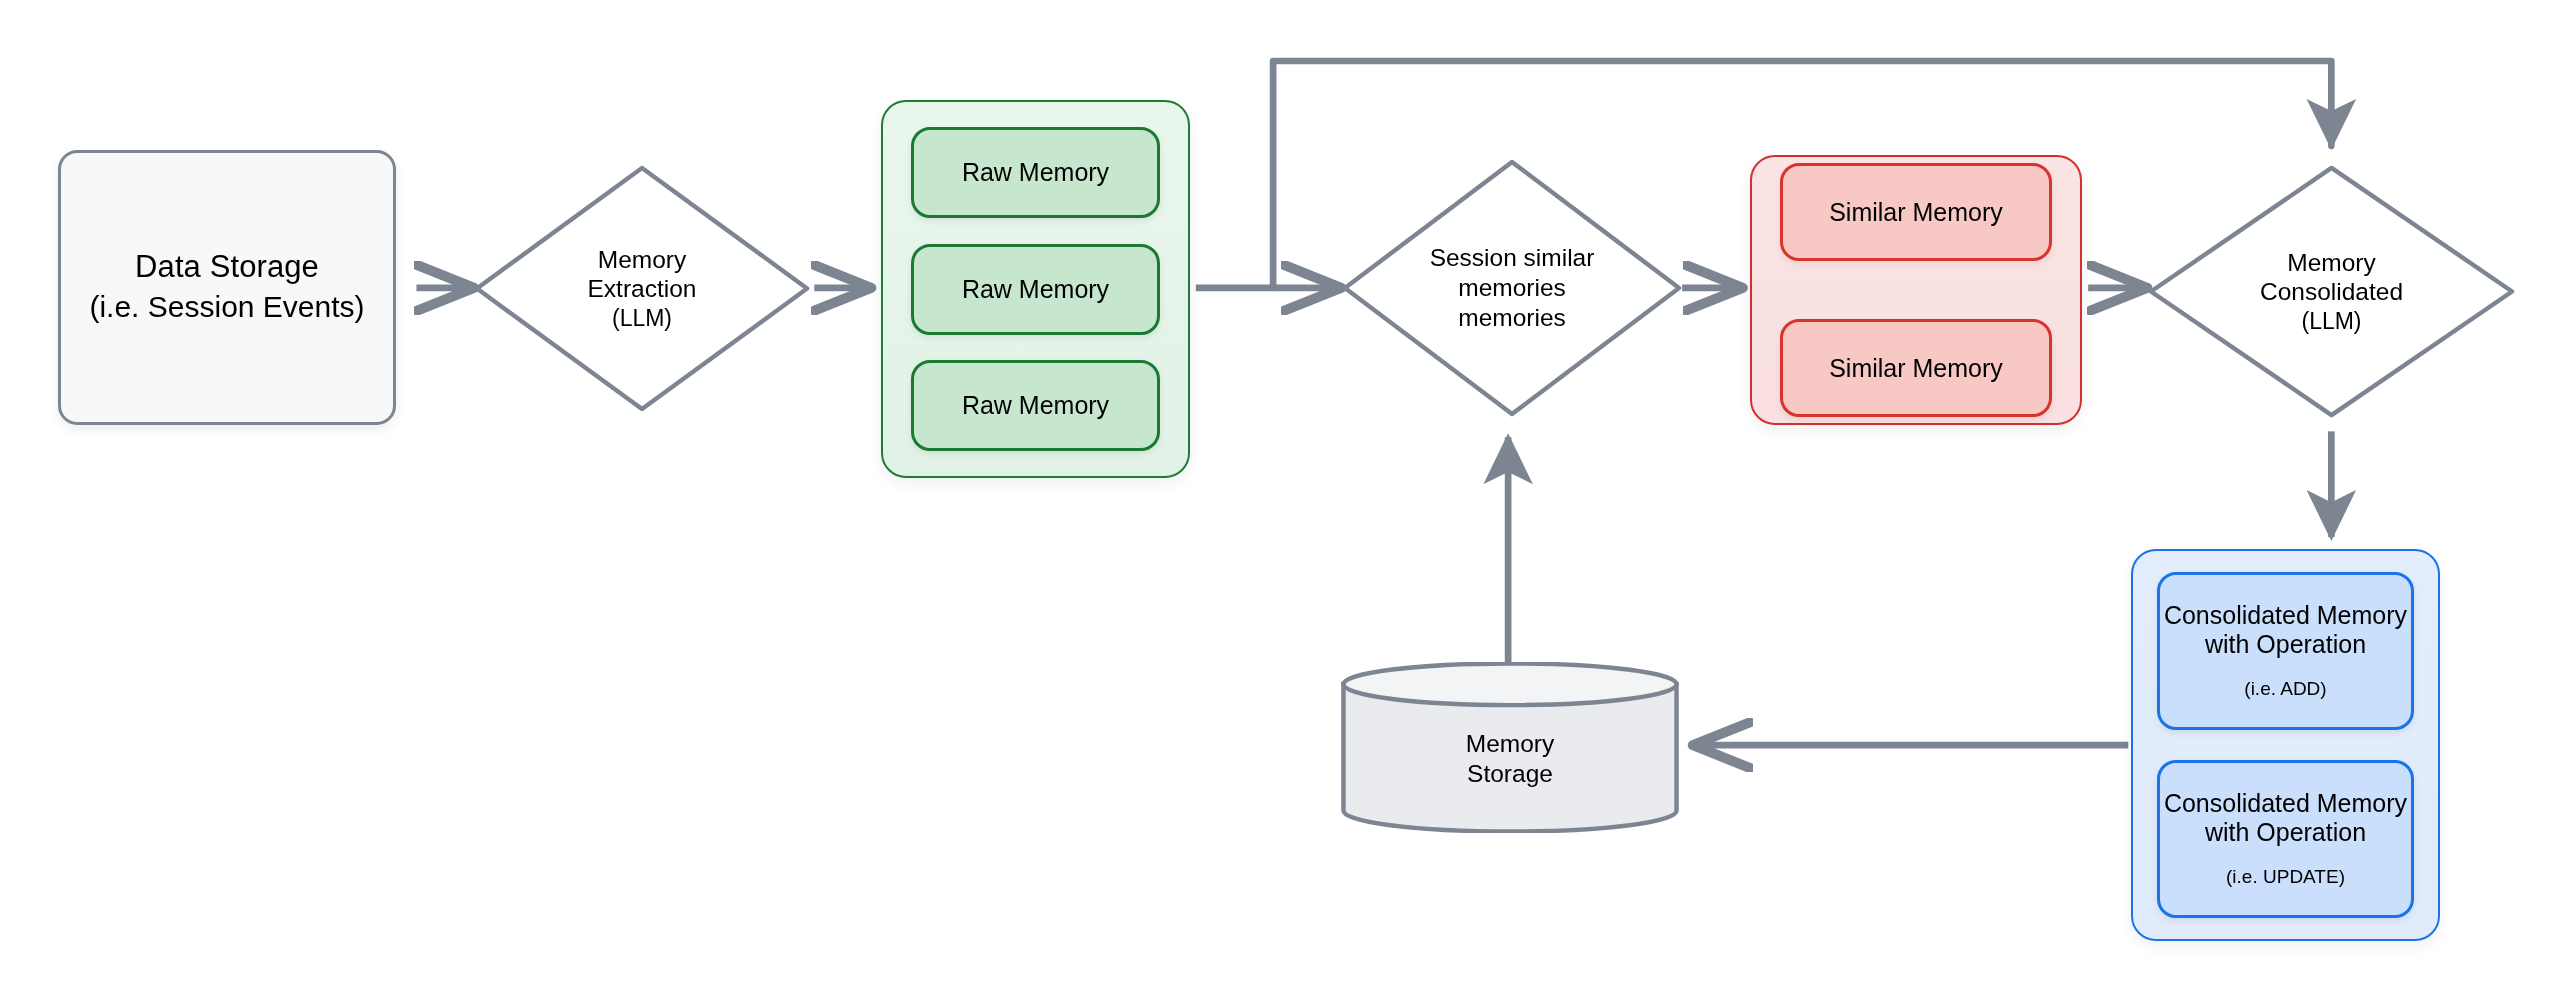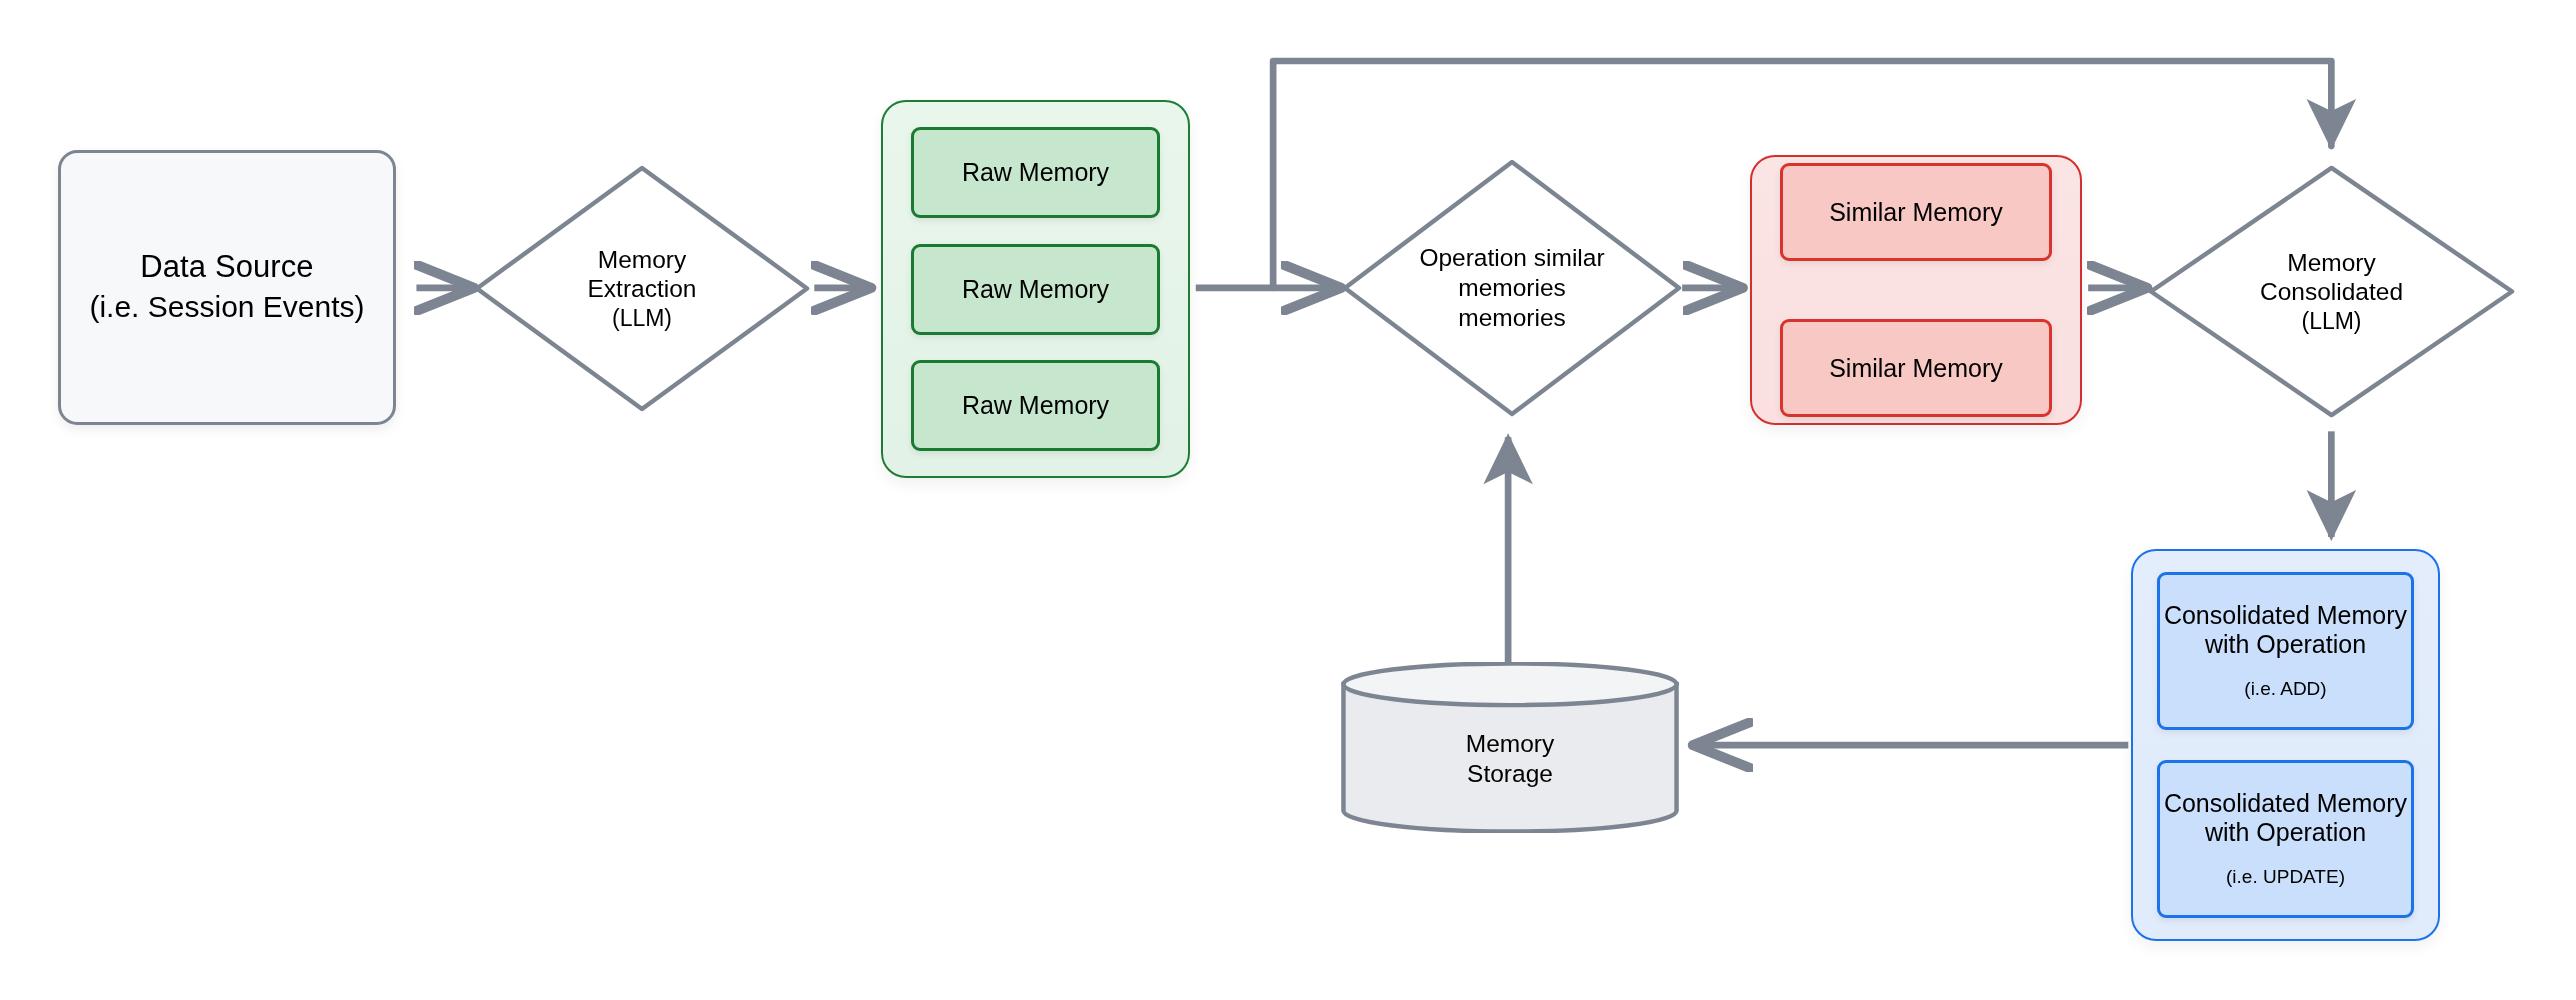--- a/index.html
+++ b/index.html
@@ -97,21 +97,21 @@
   .group.blue {
     background: linear-gradient(180deg, #e3edfc 0%, #e0ebfb 100%);
     border: 2.2px solid #1a73e8;
   }
   .chip {
     box-sizing: border-box;
     display: flex;
     flex-direction: column;
     align-items: center;
     justify-content: center;
-    border-radius: 9px;
+    border-radius: 19px;
     text-align: center;
     box-shadow: 0 3px 7.4px rgba(0,0,0,0.08);
   }
   .chip.green {
     background: #c6e6ce;
     border: 3.7px solid #1b7a31;
   }
   .chip.red {
     background: #f8c8c5;
     border: 3.7px solid #d8332c;
@@ -177,21 +177,21 @@
     <path d="M 1712,387 L 1712,82 L 3135,82 L 3135,196" fill="none" stroke="#7c8591" stroke-width="9" stroke-linecap="round" stroke-linejoin="round" marker-end="url(#arrowhead-solid)"></path>
 
     <line x1="3135" y1="580" x2="3135" y2="722" stroke="#7c8591" stroke-width="9" marker-end="url(#arrowhead-solid)"></line>
 
     <line x1="2862" y1="1002" x2="2280" y2="1002" stroke="#7c8591" stroke-width="9" marker-end="url(#arrowhead)"></line>
 
     <line x1="2028" y1="898" x2="2028" y2="588" stroke="#7c8591" stroke-width="9" marker-end="url(#arrowhead-solid)"></line>
   </svg>
 
   <div class="node box-plain" style="left:58px; top:150px; width:338px; height:275px;">
-    <div class="title">Data Source</div>
+    <div class="title">Data Storage</div>
     <div class="sub">(i.e. Session Events)</div>
   </div>
 
   <div class="diamond-wrap" style="left:471px; top:162px; width:342px; height:253px;">
     <svg class="diamond-shape" viewBox="0 0 460 340" preserveAspectRatio="none">
       <path d="M230,8 L452,170 L230,332 L8,170 Z" fill="#ffffff" stroke="#7c8591" stroke-width="6" stroke-linejoin="round"></path>
     </svg>
     <div class="diamond-label">
       <span>Memory</span><br>
       <span>Extraction</span>
@@ -209,21 +209,21 @@
     <div class="chip green" style="width:100%; height:91px;">
       <div class="title">Raw Memory</div>
     </div>
   </div>
 
   <div class="diamond-wrap" style="left:1339px; top:156px; width:346px; height:264px;">
     <svg class="diamond-shape" viewBox="0 0 465 355" preserveAspectRatio="none">
       <path d="M232.5,8 L457,177.5 L232.5,347 L8,177.5 Z" fill="#ffffff" stroke="#7c8591" stroke-width="6" stroke-linejoin="round"></path>
     </svg>
     <div class="diamond-label">
-      <span>Operation similar</span><br>
+      <span>Session similar</span><br>
       <span>memories</span><br>
       <span>memories</span>
     </div>
   </div>
 
   <div class="node group red" style="left:1750px; top:155px; width:332px; height:270px; padding:6px 28px;">
     <div class="chip red" style="width:100%; height:98px;">
       <div class="title">Similar Memory</div>
     </div>
     <div class="chip red" style="width:100%; height:98px;">

